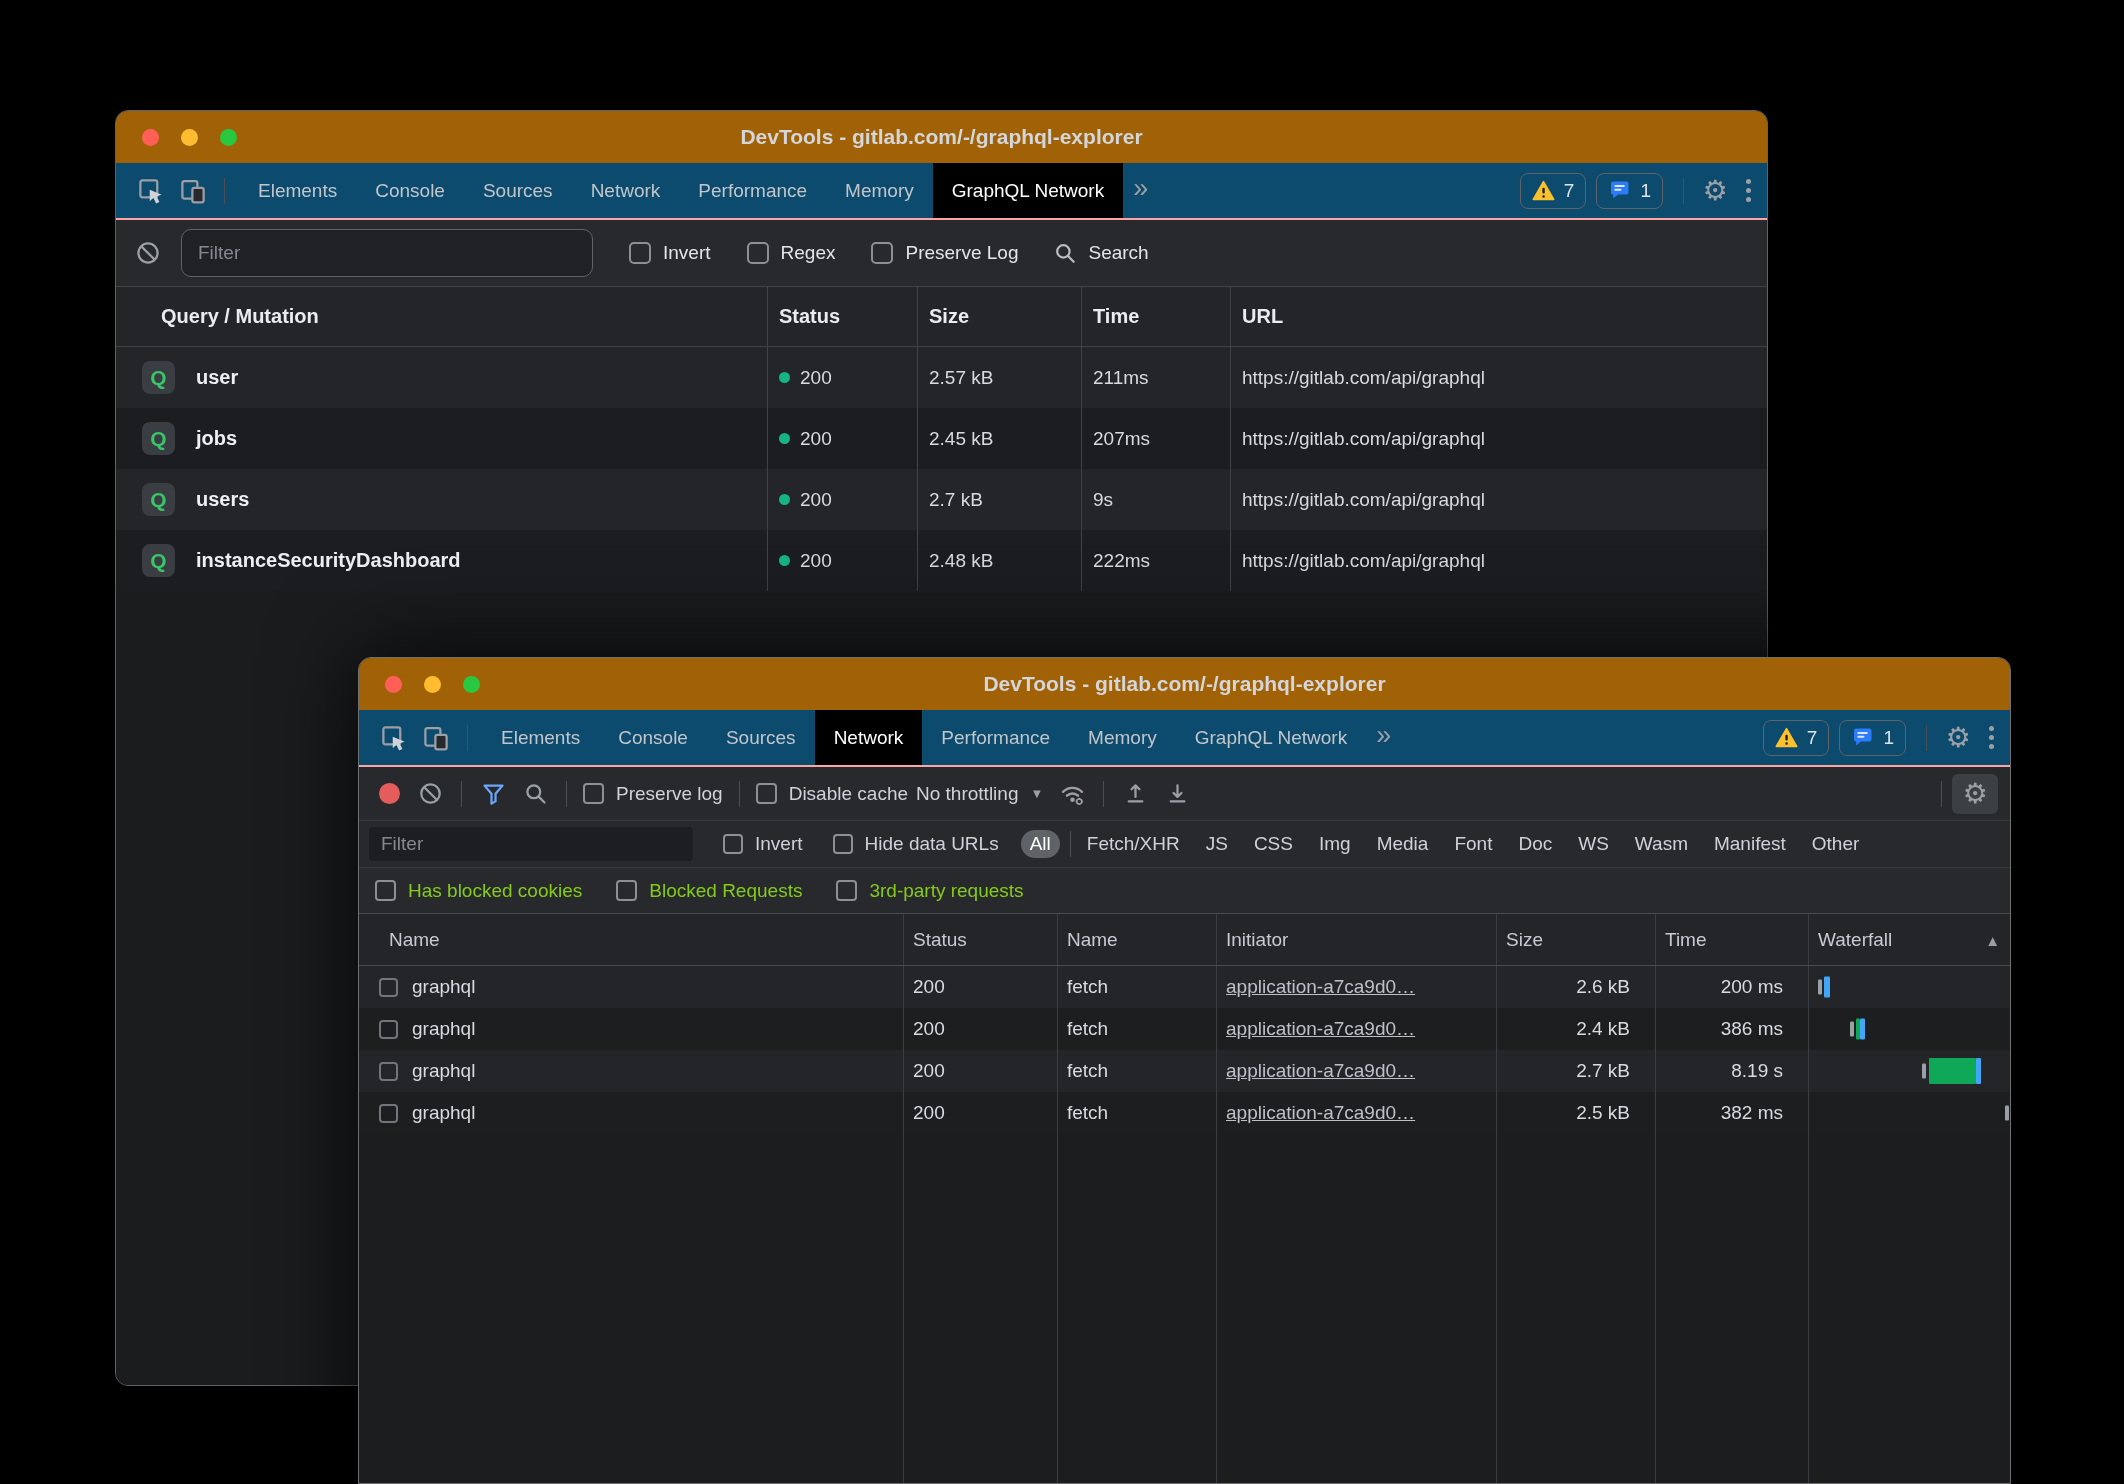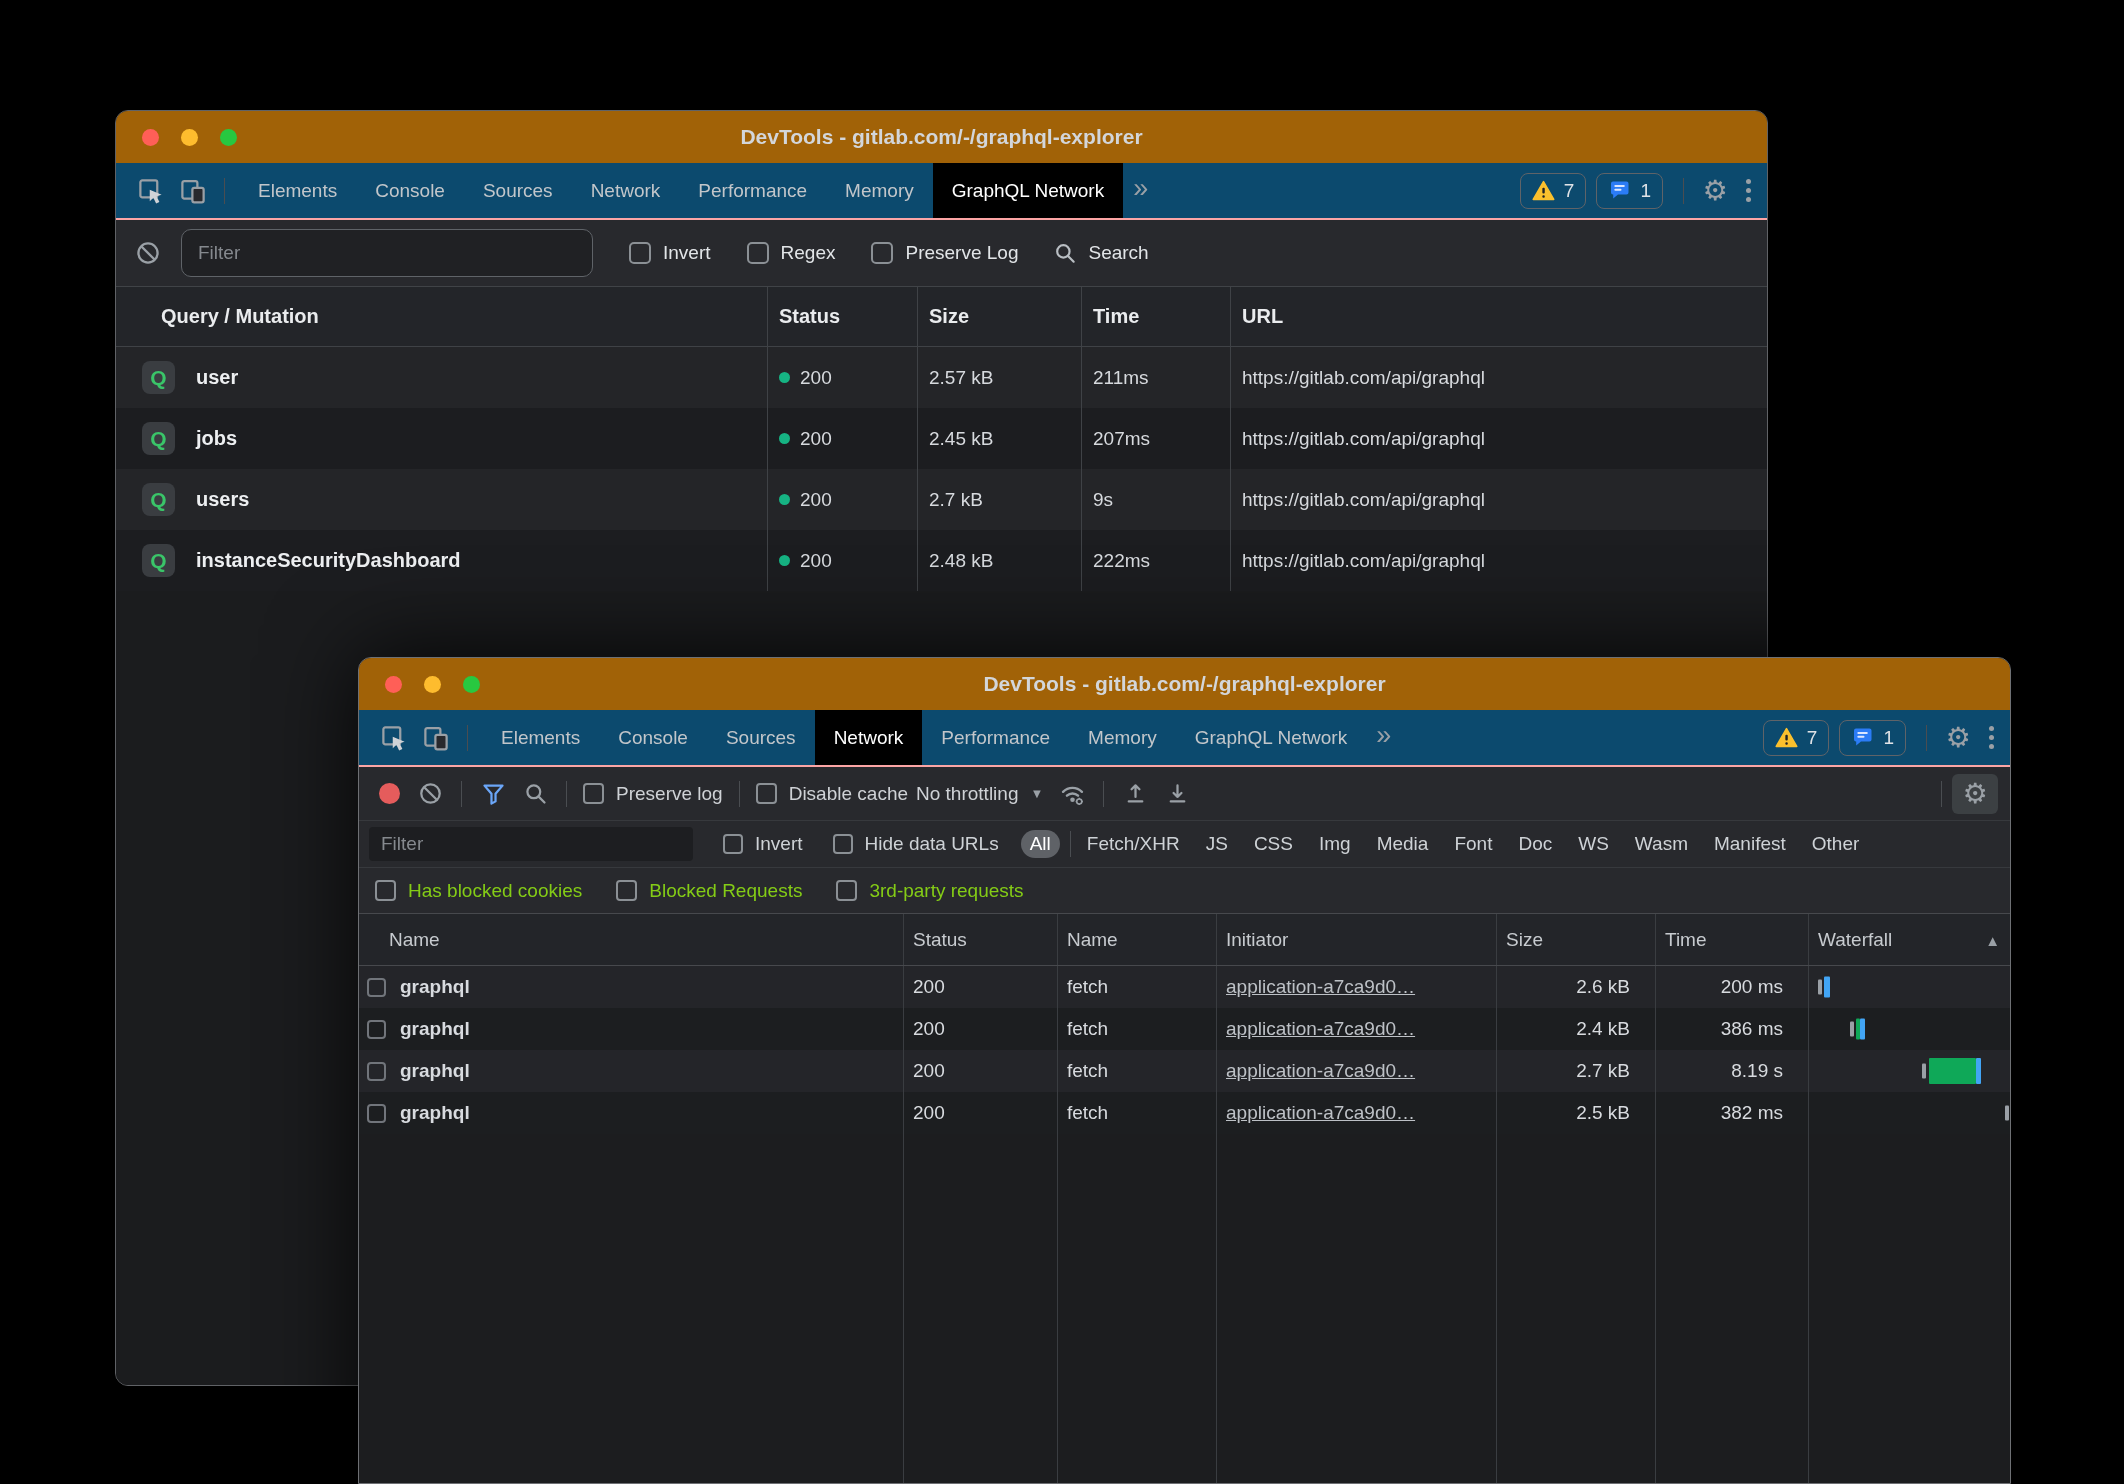--- a/index.html
+++ b/index.html
@@ -101,21 +101,21 @@
   .f-header .fh { display:flex; align-items:center; font-size:19px; color:#c7cbcf; padding-left:9px;
     border-right:1px solid #3a3d41; position:relative; }
   .f-header .fh:first-child { padding-left:30px; }
   .f-header .fh:last-child { border-right:none; }
   .sort-tri { position:absolute; right:10px; top:50%; transform:translateY(-50%); font-size:15px; color:#9aa0a6; }
   .f-row { display:grid; grid-template-columns:545px 154px 159px 280px 159px 153px 1fr; height:42px; }
   .f-row.odd { background:#242529; } .f-row.even { background:#1c1e20; }
   .f-cell { display:flex; align-items:center; font-size:19px; color:#d8dbdf; padding-left:9px;
     border-right:1px solid #3a3d41; overflow:hidden; white-space:nowrap; }
   .f-row .f-cell:last-child { border-right:none; }
-  .fname-cell { padding-left:8px; gap:14px;font-weight:bold; }
+  .fname-cell { padding-left:20px; gap:14px; }
   .row-checkbox { width:19px; height:19px; border:2px solid #71757b; border-radius:4px; flex:0 0 auto; }
   .initiator-link { text-decoration:underline; color:#bdc1c6; }
   .num { justify-content:flex-end; padding-right:25px; padding-left:0; }
   .waterfall-cell { position:relative; }
   .wf-seg { position:absolute; top:50%; transform:translateY(-50%); border-radius:1px; }
   .f-filler { flex:1; display:grid; grid-template-columns:545px 154px 159px 280px 159px 153px 1fr; background:#1c1d1f; }
   .f-fill-cell { border-right:1px solid #3a3d41; }
   .f-fill-cell:last-child { border-right:none; }
 
   svg { display:block; }

